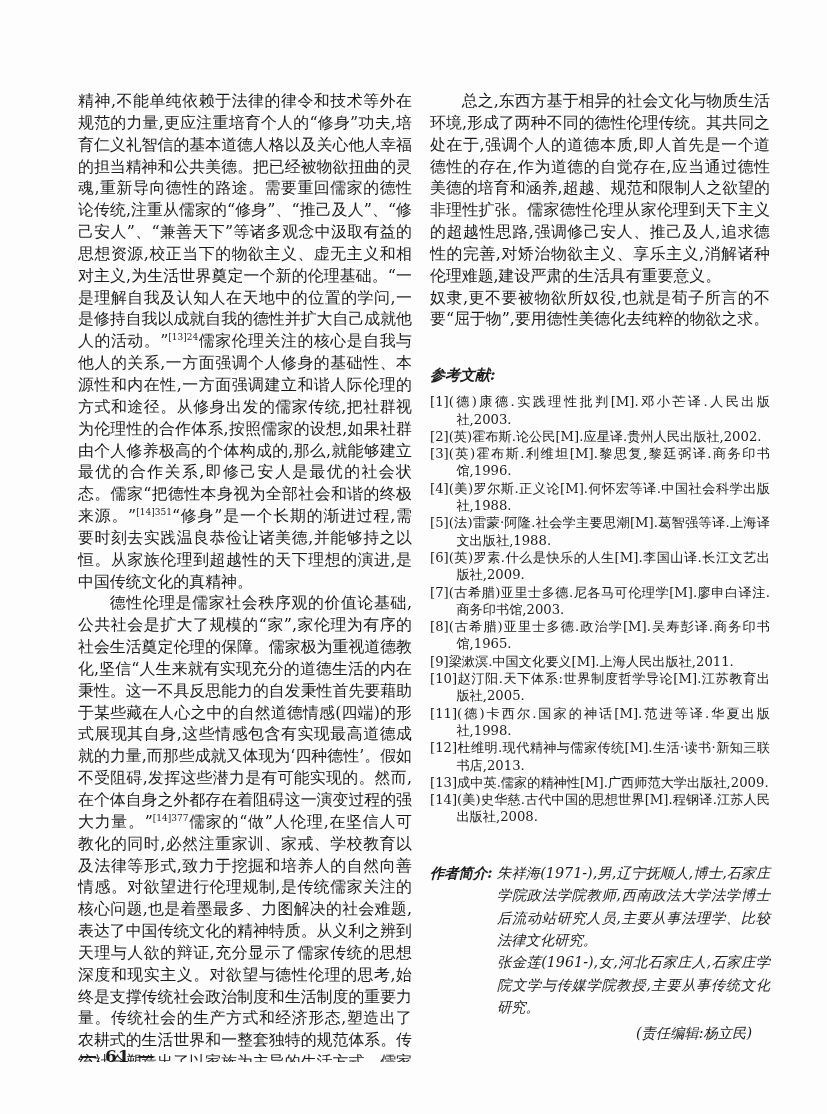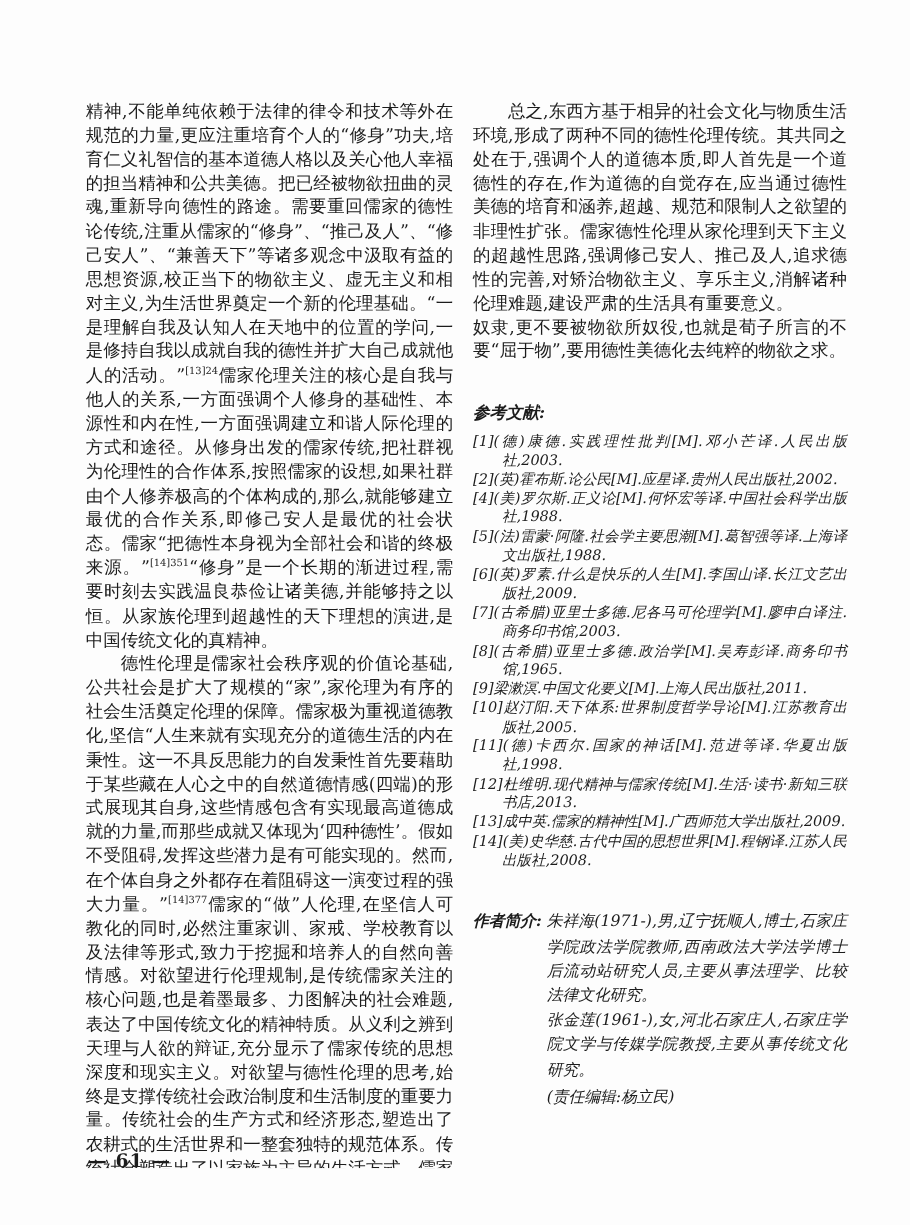--- a/index.html
+++ b/index.html
@@ -37,21 +37,20 @@
     font-size: 15px;
     font-weight: bold;
     font-style: italic;
   }
   .refs {
     list-style: none;
     margin: 0;
     padding: 0;
     font-size: 13.2px;
     line-height: 17.3px;
-    font-style: italic;
   }
   .refs li {
     padding-left: 2em;
     text-indent: -2em;
     text-align: justify;
     text-justify: inter-character;
   }
   .bio {
     position: relative;
     margin-top: 36px;
@@ -67,21 +66,21 @@
     font-weight: bold;
     white-space: nowrap;
   }
   .bio-entry {
     margin: 0;
     text-align: justify;
     text-justify: inter-character;
   }
   .editor-note {
     margin: 3px 0 0 0;
-    text-align: left;
+    text-align: right;
     padding-right: 18px;
   }
   .page-number {
     position: absolute;
     left: 80px;
     top: 1046px;
     font-size: 17px;
     font-weight: bold;
     letter-spacing: 1px;
   }
@@ -99,20 +98,21 @@
 
     <div class="col col-right">
       <p class="para indent">总之,东西方基于相异的社会文化与物质生活环境,形成了两种不同的德性伦理传统。其共同之处在于,强调个人的道德本质,即人首先是一个道德性的存在,作为道德的自觉存在,应当通过德性美德的培育和涵养,超越、规范和限制人之欲望的非理性扩张。儒家德性伦理从家伦理到天下主义的超越性思路,强调修己安人、推己及人,追求德性的完善,对矫治物欲主义、享乐主义,消解诸种伦理难题,建设严肃的生活具有重要意义。</p>
       <p class="para">奴隶,更不要被物欲所奴役,也就是荀子所言的不要“屈于物”,要用德性美德化去纯粹的物欲之求。</p>
 
       <h3 class="refs-heading">参考文献:</h3>
 
       <ol class="refs">
         <li>[1](德)康德.实践理性批判[M].邓小芒译.人民出版社,2003.</li>
         <li>[2](英)霍布斯.论公民[M].应星译.贵州人民出版社,2002.</li>
+        <li>[3](英)霍布斯.利维坦[M].黎思复,黎廷弼译.商务印书馆,1996.</li>
         <li>[4](美)罗尔斯.正义论[M].何怀宏等译.中国社会科学出版社,1988.</li>
         <li>[5](法)雷蒙·阿隆.社会学主要思潮[M].葛智强等译.上海译文出版社,1988.</li>
         <li>[6](英)罗素.什么是快乐的人生[M].李国山译.长江文艺出版社,2009.</li>
         <li>[7](古希腊)亚里士多德.尼各马可伦理学[M].廖申白译注.商务印书馆,2003.</li>
         <li>[8](古希腊)亚里士多德.政治学[M].吴寿彭译.商务印书馆,1965.</li>
         <li>[9]梁漱溟.中国文化要义[M].上海人民出版社,2011.</li>
         <li>[10]赵汀阳.天下体系:世界制度哲学导论[M].江苏教育出版社,2005.</li>
         <li>[11](德)卡西尔.国家的神话[M].范进等译.华夏出版社,1998.</li>
         <li>[12]杜维明.现代精神与儒家传统[M].生活·读书·新知三联书店,2013.</li>
         <li>[13]成中英.儒家的精神性[M].广西师范大学出版社,2009.</li>

